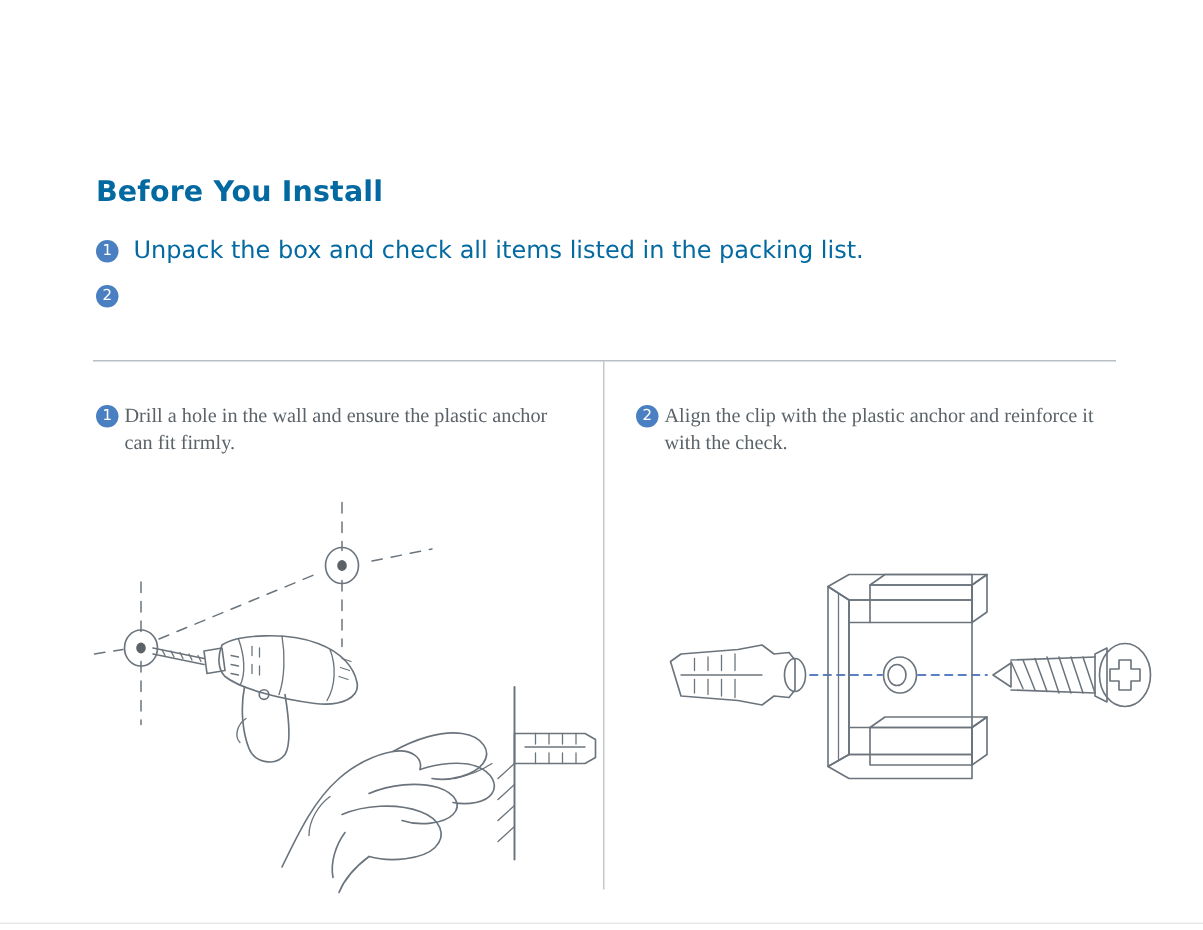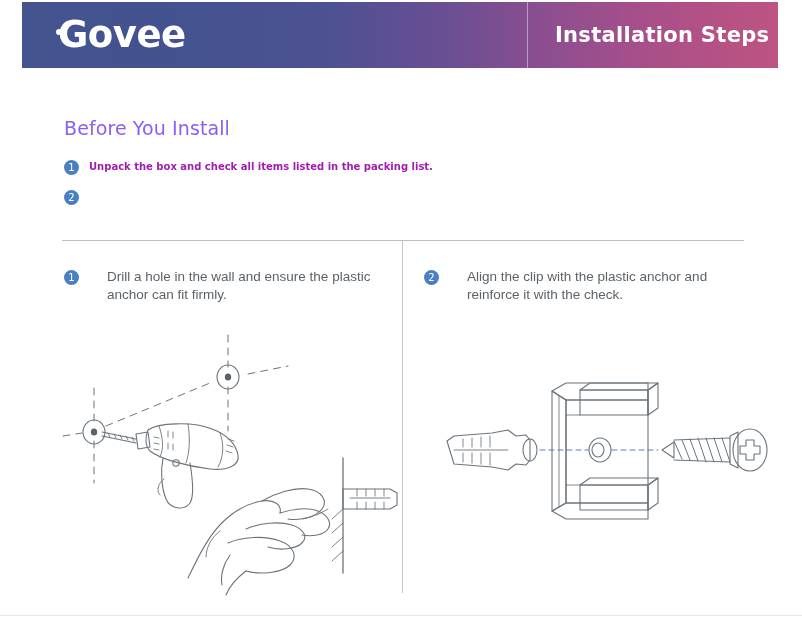--- a/index.html
+++ b/index.html
@@ -99,23 +99,23 @@
     position: absolute;
     left: 0; top: 68px;
     width: 802px;
     height: 552px;
   }
 
   .section-heading {
     position: absolute;
     left: 64px;
     top: 49px;
-    color: #8b5cf6;
+    color: #0369a1;
     font-size: 19px;
-    font-weight: normal;
+    font-weight: bold;
     font-family: "DejaVu Sans", sans-serif;
     letter-spacing: 0.1px;
   }
 
   
   .intro-list {
     position: absolute;
     left: 64px;
     top: 90px;
     width: 640px;
@@ -134,25 +134,24 @@
     color: #ffffff;
     font-size: 10px;
     line-height: 15px;
     text-align: center;
     font-family: "DejaVu Sans", sans-serif;
     font-weight: normal;
     margin-top: 2px;
   }
   .intro-text {
     margin-left: 10px;
-    color: #a21caf;
-    font-size: 10px;
+    color: #0369a1;
+    font-size: 16px;
     line-height: 17px;
     font-family: "DejaVu Sans", sans-serif;
-    font-weight: bold;
   }
 
   
   #h-divider {
     position: absolute;
     left: 62px;
     top: 172px;
     width: 682px;
     height: 1px;
     background: #b9bfc4;
@@ -180,52 +179,39 @@
     top: 200px;
   }
   .step-col.left  { left: 64px;  width: 318px; }
   .step-col.right { left: 424px; width: 330px; }
 
   .step-head {
     display: flex;
     align-items: flex-start;
   }
   .step-text {
-    margin-left: 28px;
+    margin-left: 4px;
     color: #5b6369;
     font-size: 13.5px;
     line-height: 17.5px;
-    font-family: Liberation Sans, sans-serif;
+    font-family: Liberation Serif, serif;
   }
 
   
   .illus {
     position: absolute;
   }
   #illus-left  { left: 60px;  top: 265px; }
   #illus-right { left: 430px; top: 310px; }
 </style>
 </head>
 <body>
 
 <div id="page">
 
-  <div id="header-banner">
-
-    <div class="logo-wrap">
-      <div class="logo-rel">
-        <span class="logo-dot"></span>
-        <span class="logo-text">Govee</span>
-      </div>
-    </div>
-
-    <div id="header-divider"></div>
-
-    <div id="header-title">Installation Steps</div>
-  </div>
 
   <div id="content">
 
     <div class="section-heading">Before You Install</div>
 
     <div class="intro-list">
       <div class="intro-item">
         <div class="badge">1</div>
         <div class="intro-text">Unpack the box and check all items listed in the packing list.</div>
       </div>

